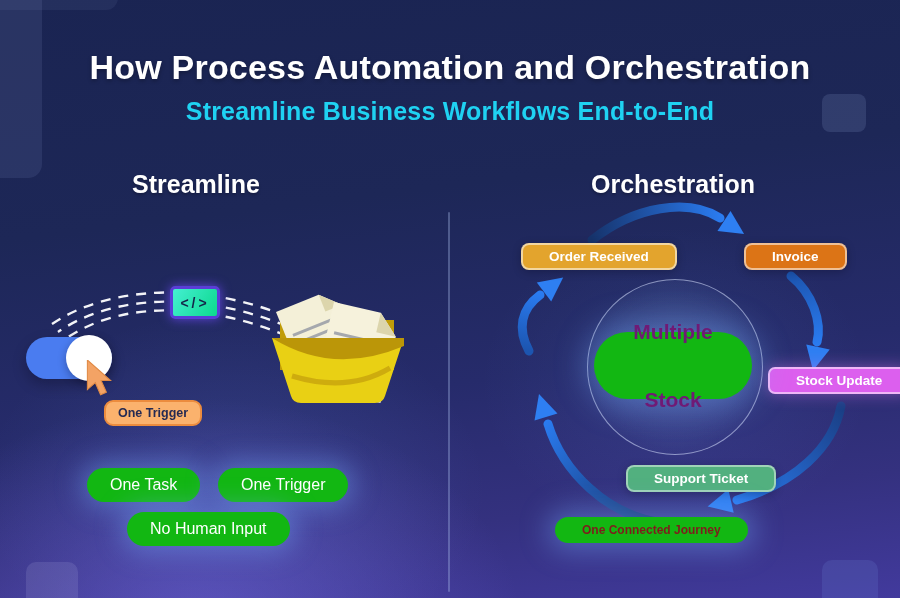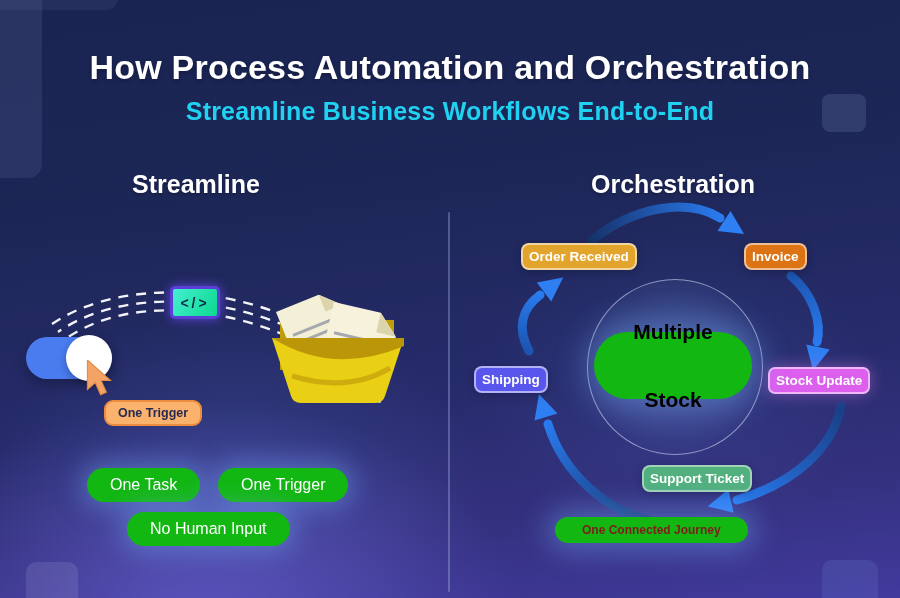--- a/index.html
+++ b/index.html
@@ -56,32 +56,32 @@
     font-size:16px;font-weight:400;white-space:nowrap;
     box-shadow:0 0 26px 7px rgba(120,170,255,0.38);}
   .p1{left:87px;top:468px;}
   .p2{left:218px;top:468px;}
   .p3{left:127px;top:512px;}
 
   .cycle-circle{position:absolute;left:587px;top:279px;width:174px;height:174px;border-radius:50%;
     border:1.5px solid rgba(218,228,255,0.55);
     background:radial-gradient(circle at 50% 46%, rgba(135,175,240,0.30), rgba(135,175,240,0.03) 72%);}
 
-  .badge{position:absolute;padding:4px 6px;border-radius:8px;color:#fff;
+  .badge{position:absolute;padding:4px 26px;border-radius:8px;color:#fff;
     font-size:13.5px;font-weight:700;white-space:nowrap;
     border:2px solid rgba(255,255,255,0.55);box-shadow:0 2px 8px rgba(0,0,20,0.25);}
   .b-order{left:521px;top:243px;}
   .b-invoice{left:744px;top:243px;}
   .b-stock{left:768px;top:367px;box-shadow:0 0 16px rgba(225,120,245,0.45);border-radius:7px;}
   .b-ship{left:474px;top:366px;}
-  .b-support{left:626px;top:465px;border-color:rgba(255,255,255,0.45);margin-left:16px;}
+  .b-support{left:626px;top:465px;border-color:rgba(255,255,255,0.45);}
 
   .center-pill{position:absolute;left:594px;top:332px;width:158px;height:67px;border-radius:34px;
     display:flex;flex-direction:column;align-items:center;justify-content:center;
-    color:#000000;font-size:21px;font-weight:700;line-height:1.22;
+    color:#701a75;font-size:21px;font-weight:700;line-height:1.22;
     box-shadow:0 0 30px 10px rgba(120,175,255,0.35);gap:42px;}
 
   .journey-pill{position:absolute;left:555px;top:517px;padding:6px 27px;border-radius:19px;
     color:#7f1d1d;font-size:12px;font-weight:700;white-space:nowrap;
     box-shadow:0 0 28px 8px rgba(120,170,255,0.40);}
 </style>
 </head>
 <body>
 
 <div class="stage">
@@ -189,21 +189,20 @@
       <path d="M0 -12 L24 0 L0 12 Z" transform="translate(818,347) rotate(102)"></path>
       <path d="M0 -12 L24 0 L0 12 Z" transform="translate(731,501) rotate(167)"></path>
       <path d="M0 -12 L24 0 L0 12 Z" transform="translate(546,417) rotate(-107)"></path>
       <path d="M0 -12 L24 0 L0 12 Z" transform="translate(544,292) rotate(-37)"></path>
     </g>
   </svg>
 
   <div class="badge b-order" style="background-color: rgb(227, 164, 45);">Order Received</div>
   <div class="badge b-invoice" style="background-color: rgb(220, 116, 22);">Invoice</div>
   <div class="badge b-stock" style="background-color: rgb(220, 95, 238);">Stock Update</div>
-  <div class="badge b-ship" style="background-color: rgb(89, 86, 238);">Shipping</div>
   <div class="badge b-support" style="background-color: rgb(82, 176, 127);">Support Ticket</div>
 
   <div class="center-pill" style="background-color: rgb(18, 183, 18);">
     <span>Multiple</span>
     <span>Stock</span>
   </div>
   <div class="journey-pill" style="background-color: rgb(18, 183, 18);">One Connected Journey</div>
 
 </div>
 

